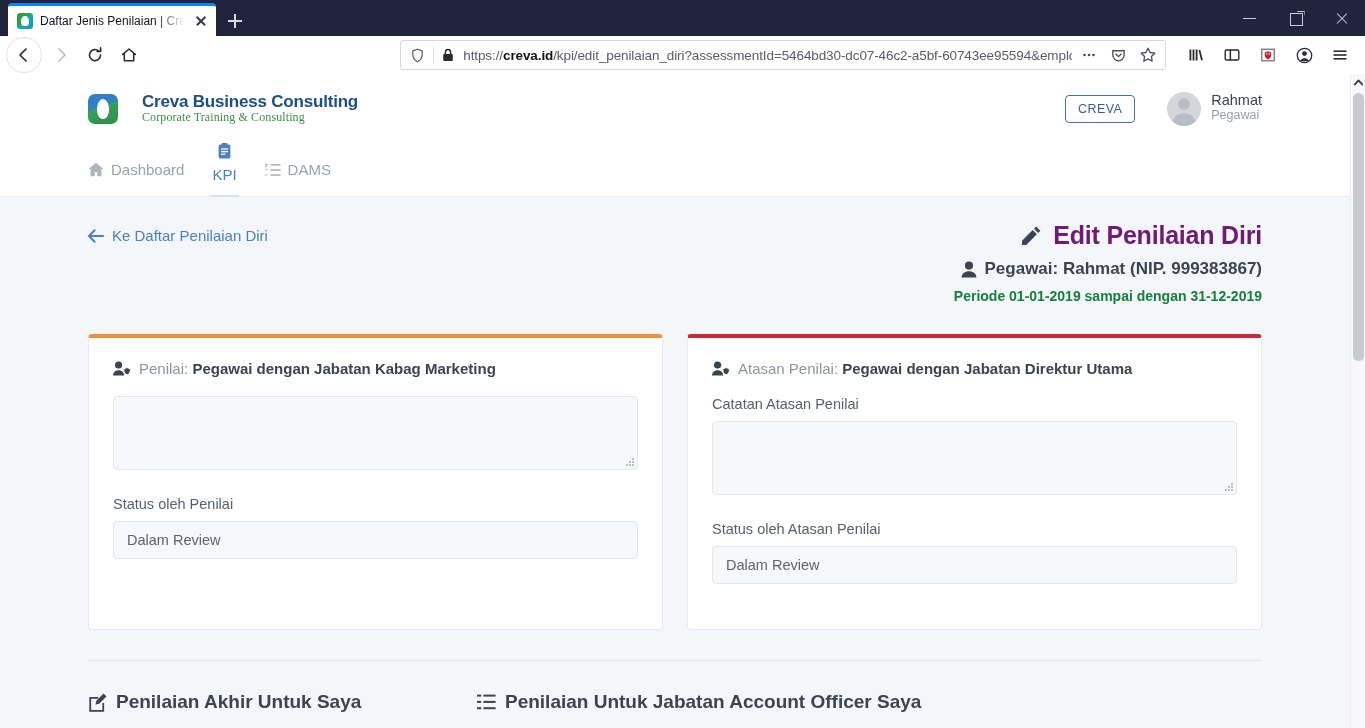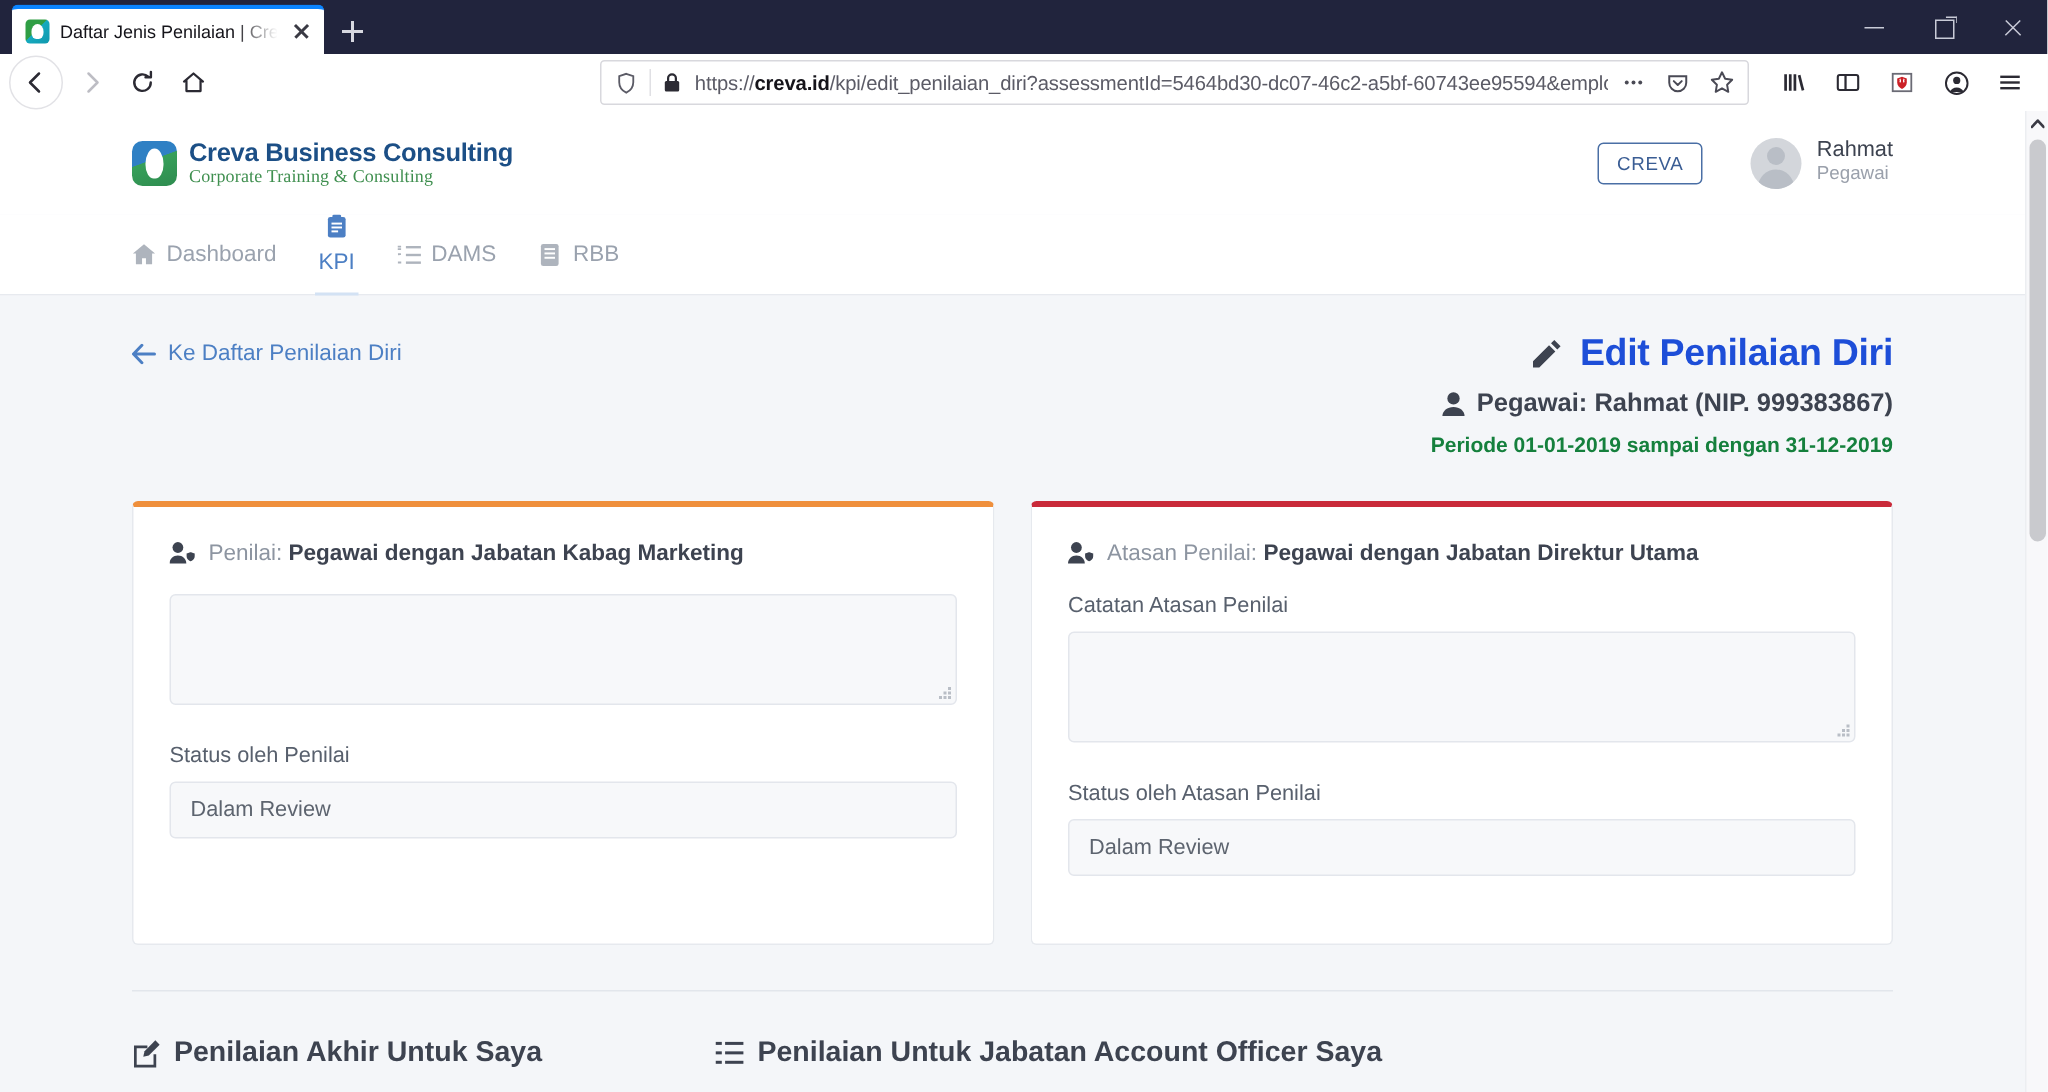--- a/index.html
+++ b/index.html
@@ -103,21 +103,21 @@
   .viewport {
     position: relative; width: 1365px; height: 654px; background: #f4f6f9;
     overflow: hidden;
   }
   .page { width: 1350px; }
 
   .site-header {
     height: 69px; background: #ffffff; display: flex; align-items: center;
     padding: 0 88px 0 88px; justify-content: space-between;
   }
-  .logo { display: flex; align-items: center; gap: 8px; }
+  .logo { display: flex; align-items: center; gap: 24px; }
   .logo-mark {
     width: 30px; height: 30px; border-radius: 7px;
     background: linear-gradient(160deg,#2f80c4 0%,#2f80c4 42%,#37a05a 43%,#2e8b4f 100%);
     position: relative; flex: 0 0 auto;
   }
   .logo-mark::after {
     content: ""; position: absolute; left: 9px; top: 5px; width: 12px; height: 20px;
     background: #ffffff; border-radius: 50% 50% 45% 45%;
   }
   .logo-text { line-height: 1.05; }
@@ -163,21 +163,21 @@
   .nav-ico svg { display: block; }
 
   .content { padding: 24px 88px 0 88px; }
   .toprow { display: flex; justify-content: space-between; align-items: flex-start; }
   .backlink {
     color: #4c7fc4; font-size: 15px; display: inline-flex; align-items: center; gap: 8px;
     cursor: pointer; padding-top: 6px;
   }
   .titleblock { text-align: right; }
   .page-title {
-    font-size: 25px; font-weight: 700; color: #1d4ed8; display: flex; align-items: center;
+    font-size: 25px; font-weight: 700; color: #701a75; display: flex; align-items: center;
     justify-content: flex-end; gap: 10px; letter-spacing: -0.2px;
   }
   .page-sub {
     margin-top: 9px; font-size: 17px; font-weight: 700; color: #3d4350;
     display: flex; align-items: center; justify-content: flex-end; gap: 8px;
   }
   .page-sub2 { margin-top: 9px; font-size: 14px; font-weight: 700; color: #15803d; }
 
   .cards { display: flex; gap: 24px; margin-top: 30px; }
   .card {
@@ -390,31 +390,20 @@
         <span class="nav-ico">
           <svg width="16" height="14" viewBox="0 0 16 14">
               <rect x="5.6" y="1" width="10" height="1.6" fill="#aeb4bd"></rect>
               <rect x="5.6" y="6.2" width="10" height="1.6" fill="#aeb4bd"></rect>
               <rect x="5.6" y="11.3" width="10" height="1.6" fill="#aeb4bd"></rect>
               <path d="M0 1.4h2.4M0 3.1h2.4M.3 6.5l2-.1M.2 12h2.3" stroke="#aeb4bd" stroke-width="1.2" fill="none"></path>
             </svg>
         </span>
         <span>DAMS</span>
       </div>
-      <div class="nav-item">
-        <span class="nav-ico">
-          <svg width="13" height="16" viewBox="0 0 13 16">
-              <rect x="0.6" y="0.6" width="11.8" height="14.8" rx="1.6" fill="#aeb4bd"></rect>
-              <rect x="3" y="3.4" width="7" height="1.3" fill="#fff"></rect>
-              <rect x="3" y="6.3" width="7" height="1.3" fill="#fff"></rect>
-              <rect x="3" y="9.2" width="7" height="1.3" fill="#fff"></rect>
-            </svg>
-        </span>
-        <span>RBB</span>
-      </div>
     </div>
 
     <div class="content">
       <div class="toprow">
         <div class="backlink">
           <span class="icon">
             <svg width="16" height="14" viewBox="0 0 16 14">
                 <path d="M6.6 1.2L1 7l5.6 5.8M1.4 7H15" fill="none" stroke="#4c7fc4" stroke-width="2" stroke-linecap="round" stroke-linejoin="round"></path>
               </svg>
           </span>

